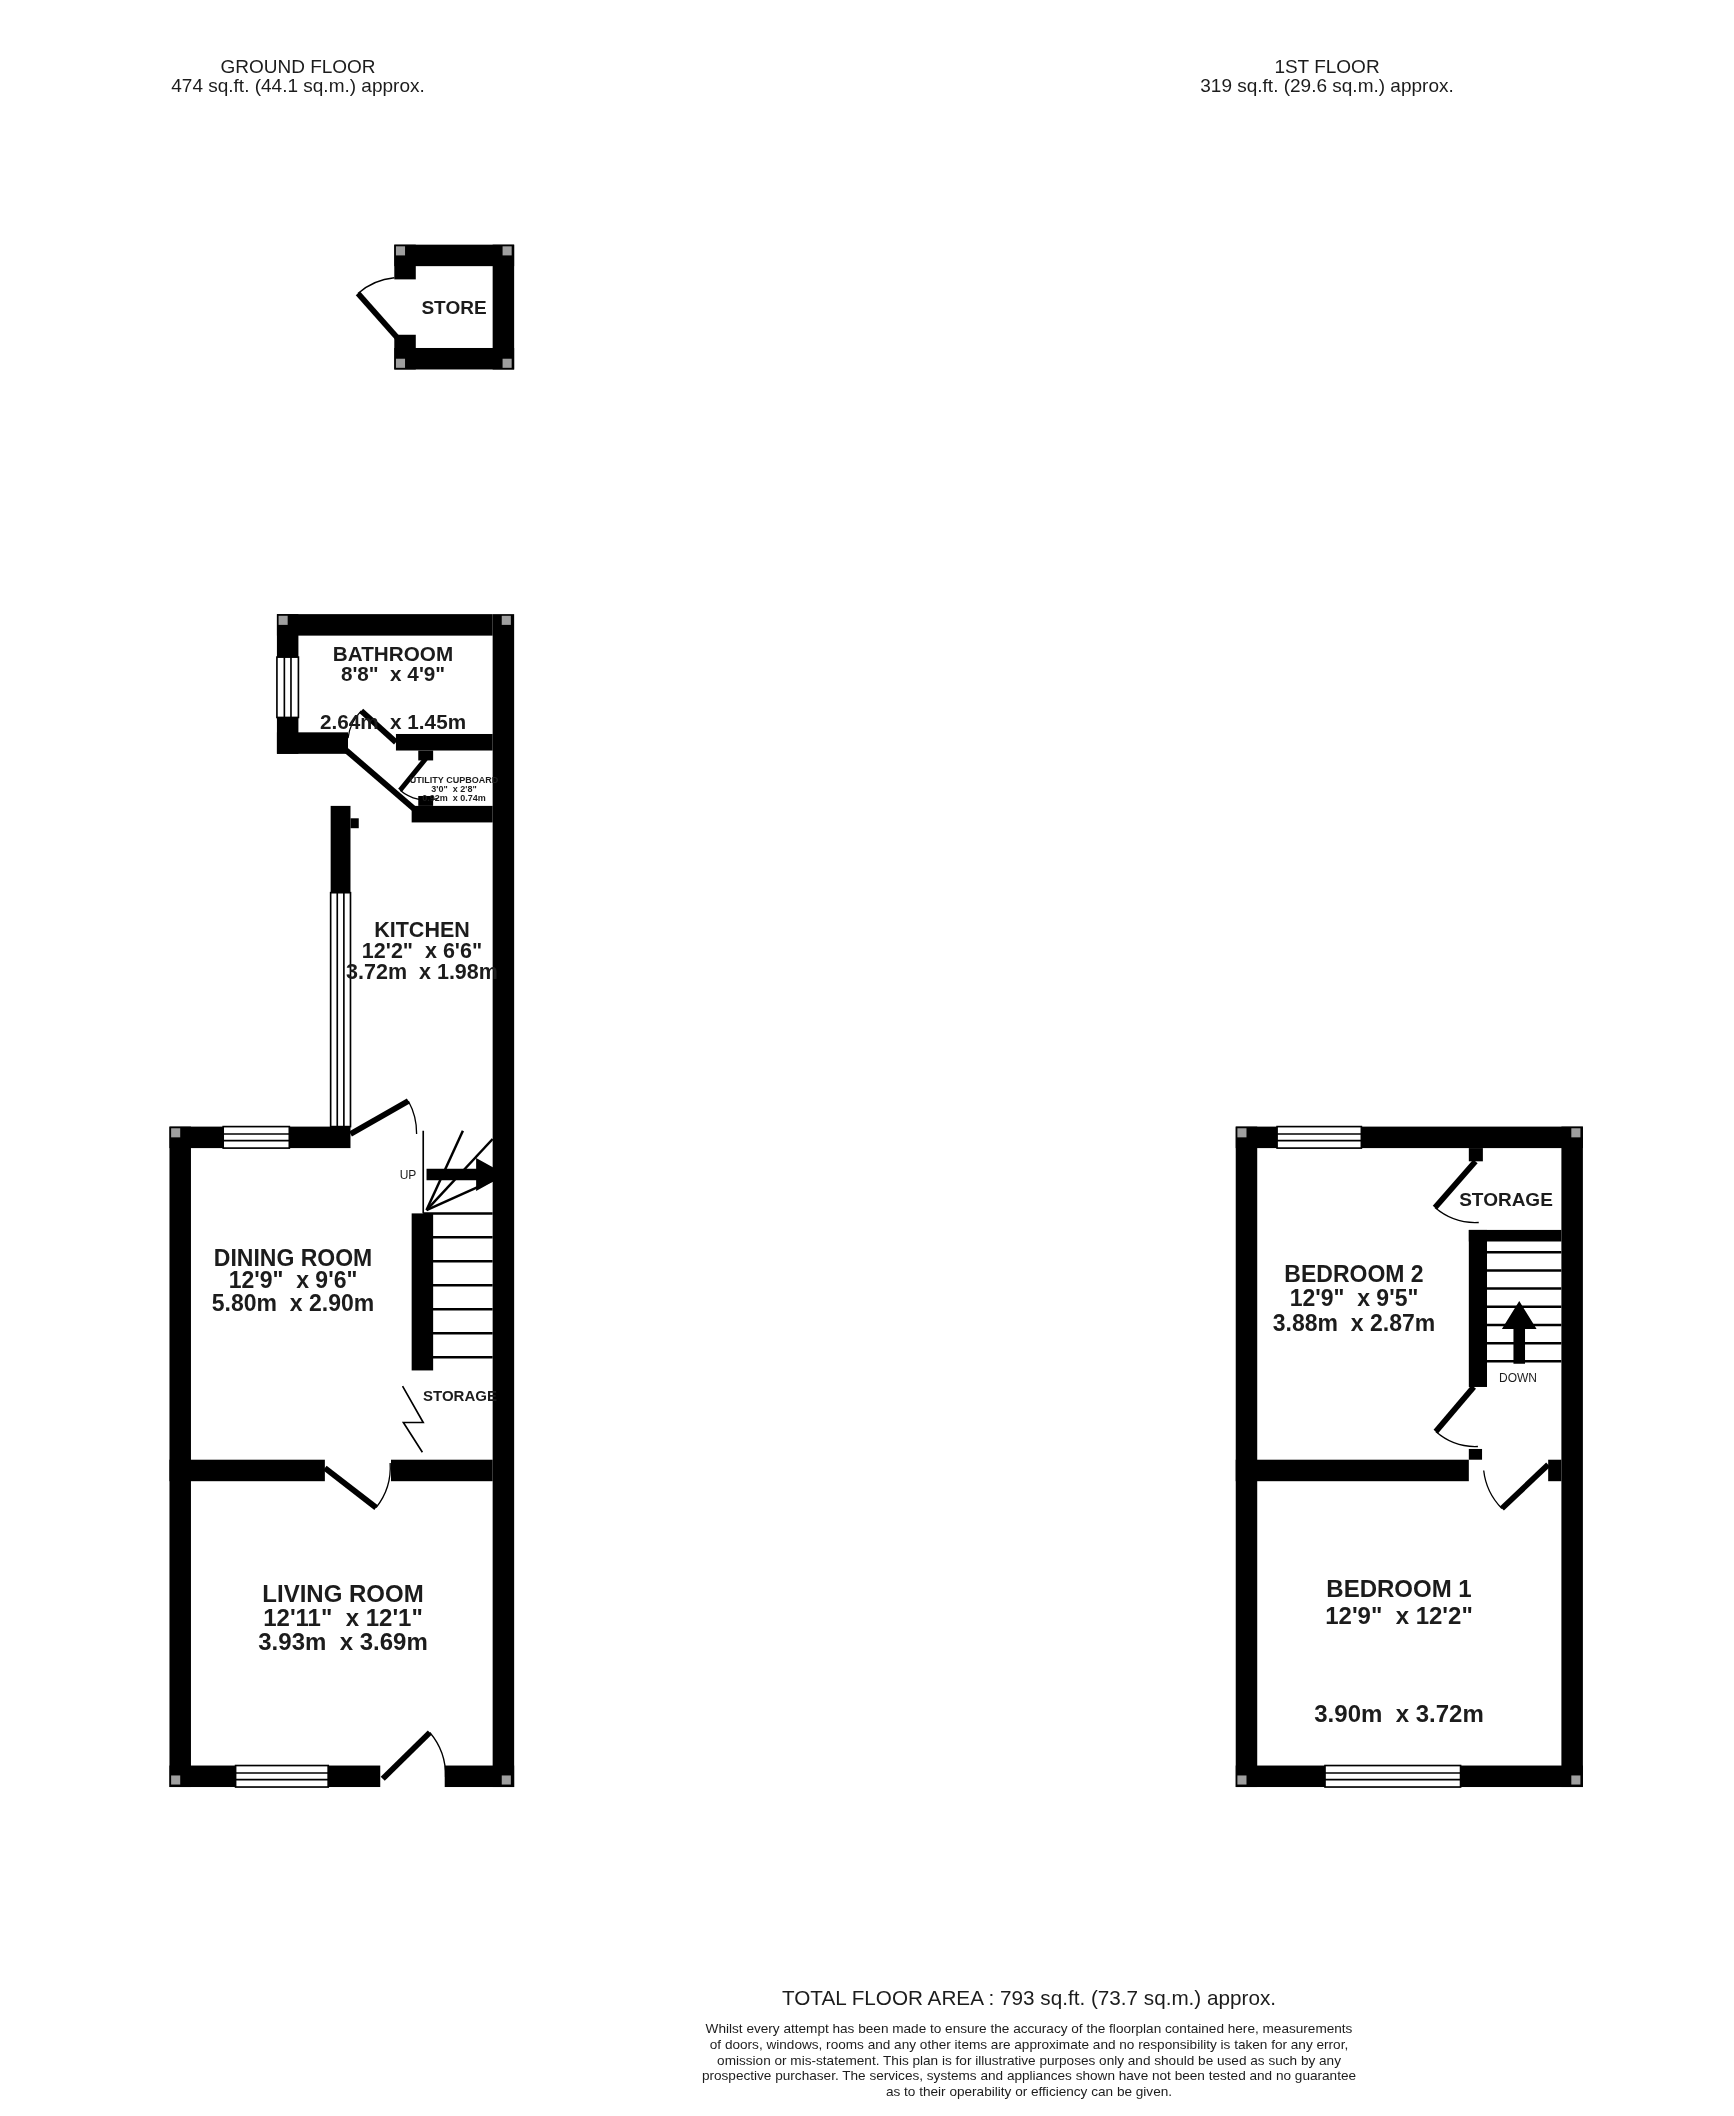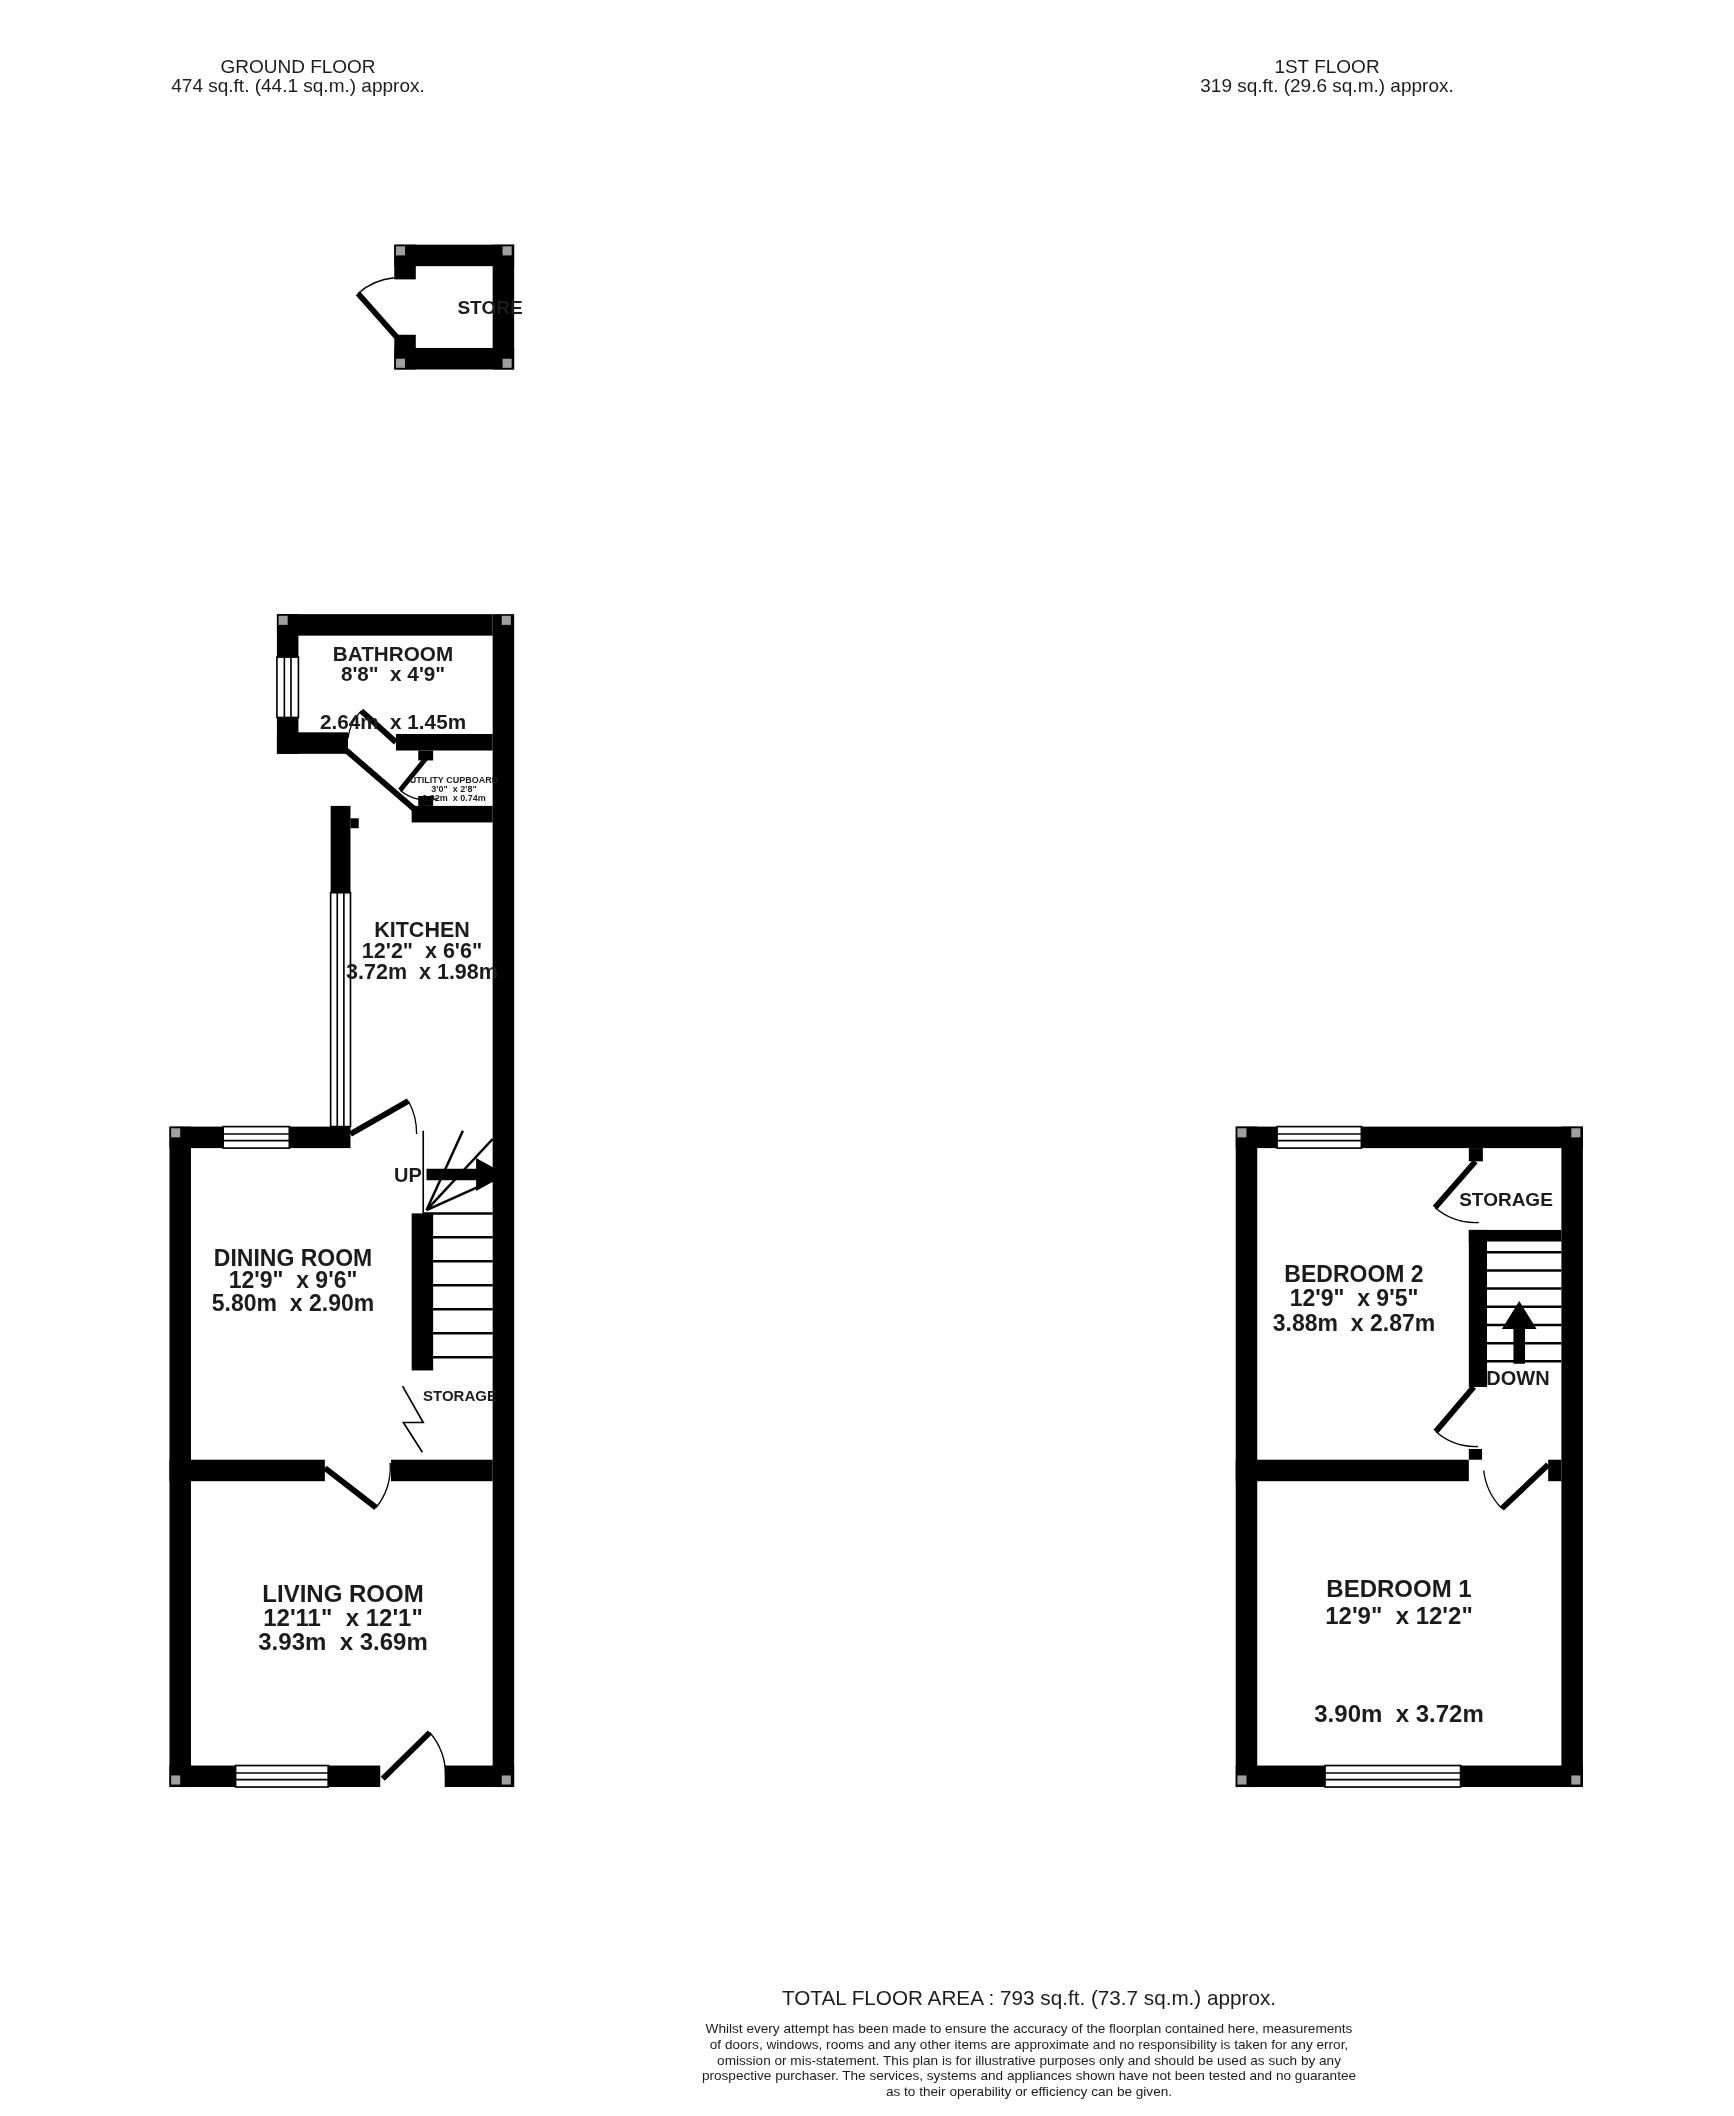--- a/index.html
+++ b/index.html
@@ -7,22 +7,22 @@
         font-family:"Liberation Sans", sans-serif;color:#1c1c1c;}
   #plan svg{position:absolute;left:0;top:0;}
   .lbl{position:absolute;transform:translate(-50%,-50%);white-space:pre;text-align:center;
        color:#1c1c1c;line-height:1;}
   .hdr{font-size:19px;}
   .room{font-size:23px;font-weight:bold;}
   .room-sm{font-size:20.7px;font-weight:bold;}
   .room-md{font-size:21.5px;font-weight:bold;}
   .room-lg{font-size:24px;font-weight:bold;}
   .tiny{font-size:9px;font-weight:bold;}
-  .stairlbl{font-size:20px;font-weight:bold;}
-  .storelbl{font-size:19px;font-weight:bold;margin-left:36px;}
+  .stairlbl{font-size:12px;}
+  .storelbl{font-size:19px;font-weight:bold;}
   .storage-g{font-size:15px;font-weight:bold;}
   .storage-f{font-size:19px;font-weight:bold;}
   .total{font-size:20.7px;}
   .disc{font-size:13.6px;}
 </style>
 </head>
 <body>
 
 <div id="plan">
 

